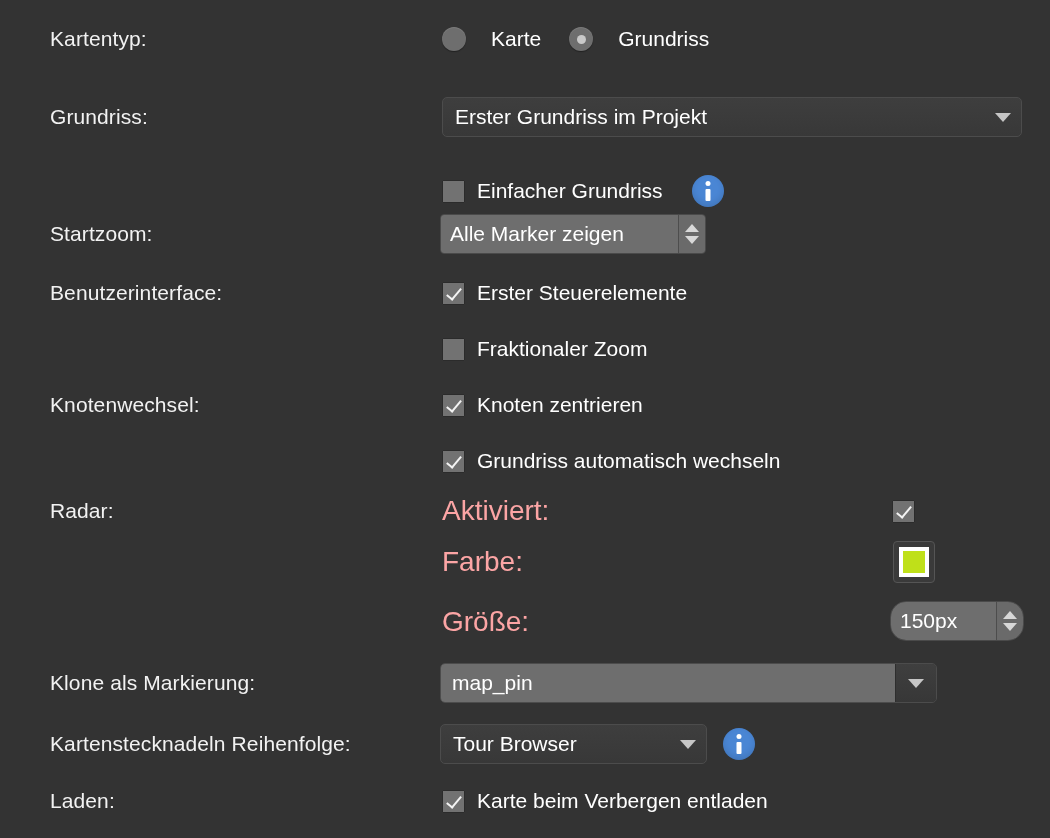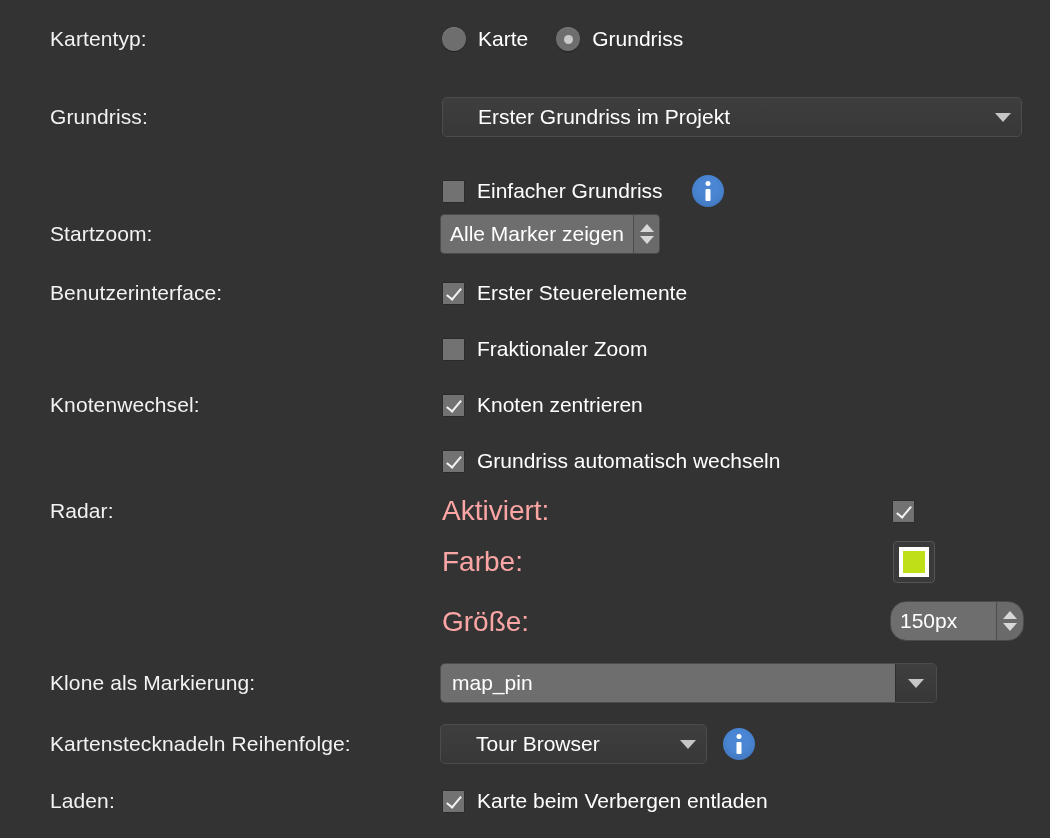--- a/index.html
+++ b/index.html
@@ -48,21 +48,21 @@
   .sublabel {
     position: absolute;
     left: 430px;
     font-size: 28px;
     color: #fca5a5;
     white-space: nowrap;
   }
 
   
   .radio-group { display: flex; align-items: center; gap: 28px; }
-  .radio-item { display: flex; align-items: center; gap: 12px; cursor: pointer; }
+  .radio-item { display: flex; align-items: center; gap: 25px; cursor: pointer; }
   .radio {
     width: 24px; height: 24px;
     border-radius: 50%;
     background: #6e6e6e;
     box-shadow: inset 0 1px 1px rgba(255,255,255,0.10), 0 1px 1px rgba(0,0,0,0.35);
     display: flex; align-items: center; justify-content: center;
     flex: 0 0 auto;
   }
   .radio.checked::after {
     content: "";
@@ -134,21 +134,20 @@
     align-items: center;
     padding: 0 10px 0 12px;
     cursor: pointer;
     position: relative;
   }
   .ddark .dd-text {
     font-size: 21px;
     color: #ffffff;
     white-space: nowrap;
     flex: 1 1 auto;
-    margin-left: 23px;
   }
   .caret {
     width: 0; height: 0;
     border-left: 8px solid transparent;
     border-right: 8px solid transparent;
     border-top: 9px solid #c6c6c6;
     flex: 0 0 auto;
     margin-left: 14px;
   }
 
@@ -284,21 +283,21 @@
         <span class="checkbox"></span>
         <span class="cb-label">Einfacher Grundriss</span>
       </div>
       <span class="info-icon" style="margin-left:29px;"></span>
     </div>
   </div>
 
   <div class="row" style="top:212px;">
     <div class="label">Startzoom:</div>
     <div class="field" style="left:428px;">
-      <div class="spin" style="width:220px;">
+      <div class="spin" style="width:266px;">
         <span class="sp-text">Alle Marker zeigen</span>
         <span class="sp-btns">
           <span class="sp-up"></span>
           <span class="sp-down"></span>
         </span>
       </div>
     </div>
   </div>
 
   <div class="row" style="top:271px;">

